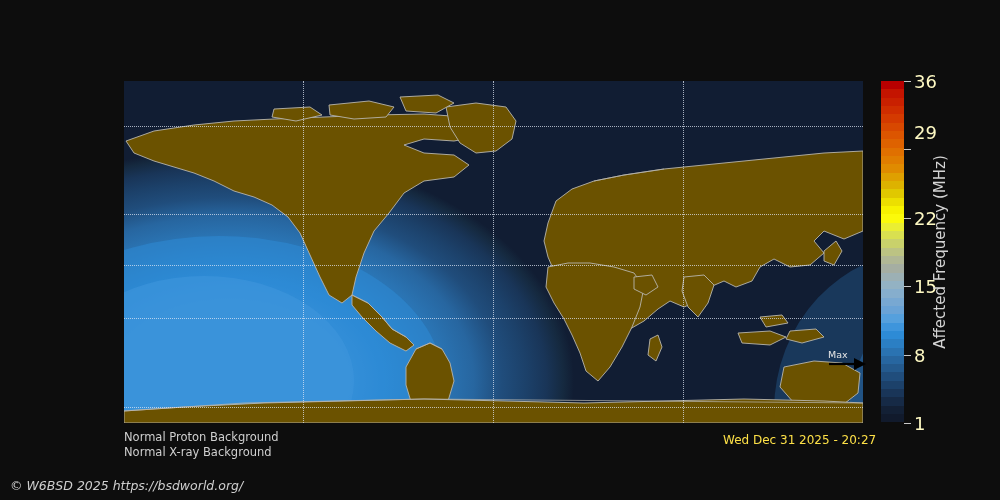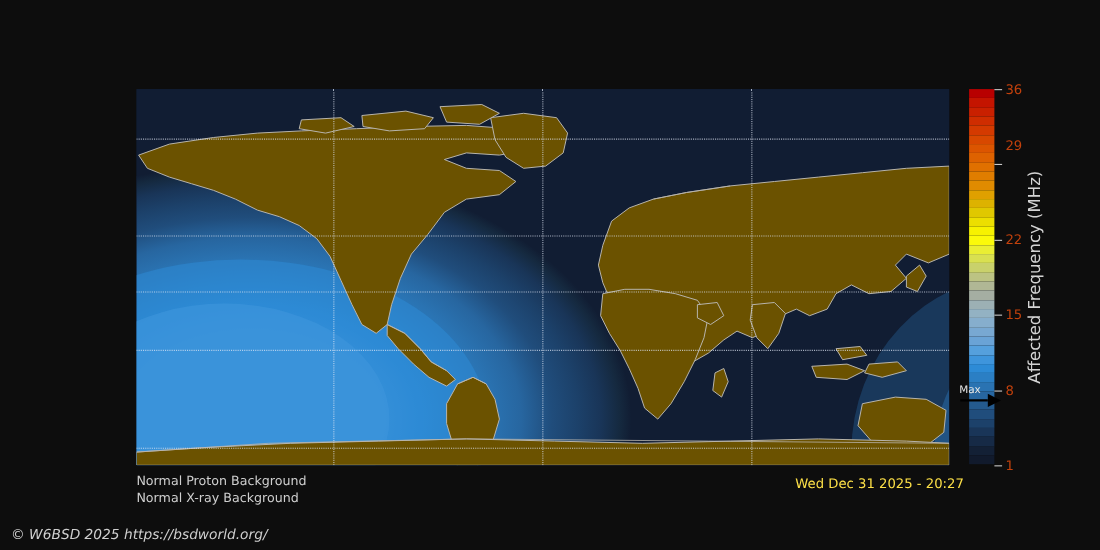--- a/index.html
+++ b/index.html
@@ -74,22 +74,22 @@
   .cb-tick {
     position: absolute;
     left: 24px;
     width: 7px;
     height: 0;
     border-top: 1px solid #c8c8c8;
   }
   .cb-ticklabel {
     position: absolute;
     left: 34px;
-    color: #c2410c;
-    font-size: 12px;
+    color: #fef9c3;
+    font-size: 18px;
     transform: translateY(-50%);
     white-space: nowrap;
   }
   #cbar-axis-label {
     position: absolute;
     left: 929px;
     top: 81px;
     width: 342px;
     height: 22px;
     transform-origin: 0 0;
@@ -97,21 +97,21 @@
     text-align: center;
     color: #d4d4d4;
     font-size: 15px;
     line-height: 22px;
     white-space: nowrap;
   }
 
   
   #max-marker {
     position: absolute;
-    left: 872px;
+    left: 828px;
     top: 350px;
     width: 40px;
     height: 22px;
     pointer-events: none;
     text-align: right;
   }
   #max-marker .max-text {
     position: absolute;
     left: 0; top: 0;
     color: #e6e6e6;

